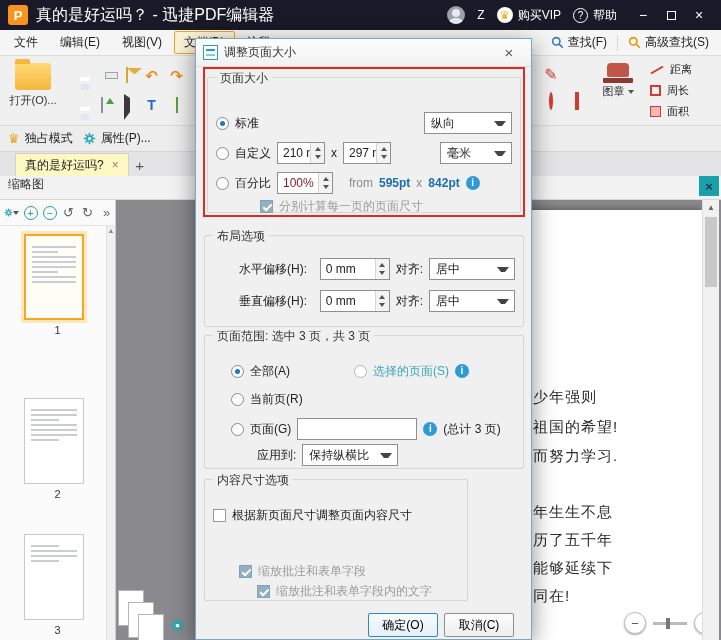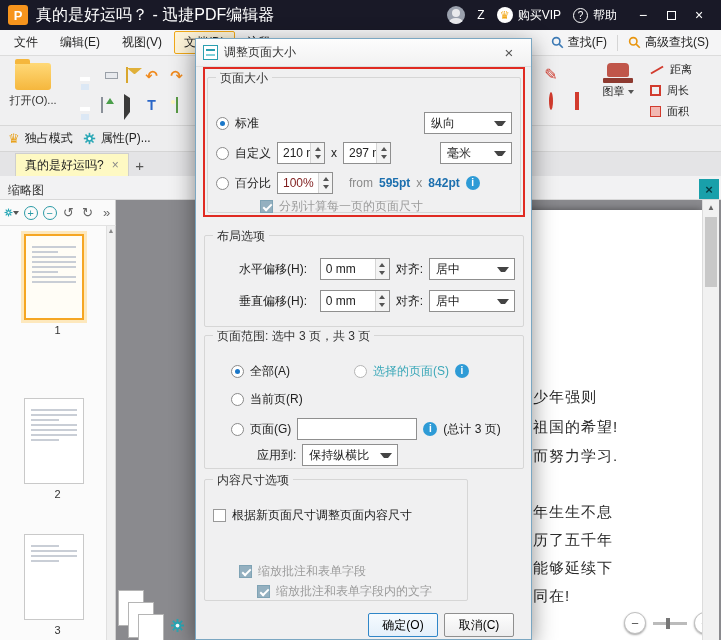--- a/index.html
+++ b/index.html
@@ -71,21 +71,21 @@
 .mode-item{display:flex;align-items:center;gap:5px;font-size:12px}
 .crown{color:#e8a11c;font-size:13px;line-height:1}
 
 
 .tabbar{position:absolute;left:0;top:152px;width:721px;height:24px;background:#e4e4e6;display:flex;align-items:flex-end;z-index:1}
 .tab{height:23px;background:#fef9c3;border:1px solid #cfcfcf;border-bottom:none;display:flex;align-items:center;gap:8px;padding:0 9px;font-size:12px;margin-left:15px}
 .tab-close{color:#888;font-size:12px;line-height:1}
 .tab-add{width:22px;height:22px;display:flex;align-items:center;justify-content:center;font-size:15px;color:#555}
 
 
-.headerrow{position:absolute;left:0;top:176px;width:721px;height:24px;background:#f2f2f3;border-bottom:1px solid #d8d8d8;display:flex;align-items:flex-end;z-index:1}
+.headerrow{position:absolute;left:0;top:176px;width:721px;height:24px;background:#f2f2f3;border-bottom:1px solid #d8d8d8;display:flex;align-items:flex-start;z-index:1}
 .panel-title{width:116px;padding-left:8px;font-size:12px;color:#333}
 .doc-close{margin-left:auto;margin-right:2px;width:20px;height:20px;background:#19a0aa;color:#063b40;font-weight:bold;font-size:13px;display:flex;align-items:center;justify-content:center}
 
 
 .panel-toolbar{position:absolute;left:0;top:200px;width:116px;height:26px;background:#fafafa;border-right:1px solid #cfcfcf;border-bottom:1px solid #e2e2e2;display:flex;align-items:center;gap:4px;padding:0 4px;z-index:1}
 .pt-btn{display:flex;align-items:center;justify-content:center;min-width:15px;height:18px;color:#666;font-size:13px;line-height:1}
 .circle-ico{width:14px;height:14px;border:1px solid #2b9aa6;border-radius:50%;color:#2b9aa6;font-size:11px;line-height:12px;text-align:center}
 .sidebar{position:absolute;left:0;top:226px;width:116px;height:414px;background:#fbfbfb;border-right:1px solid #cfcfcf;overflow:hidden;z-index:1}
 .thumb{position:absolute;left:24px;width:60px;height:86px;background:#fff;border:1px solid #c9c9c9;padding:7px 6px}
 .thumb.selected{border:2px solid #f5a623;background:#fffdf6;box-shadow:0 0 0 3px #fde8bd}

